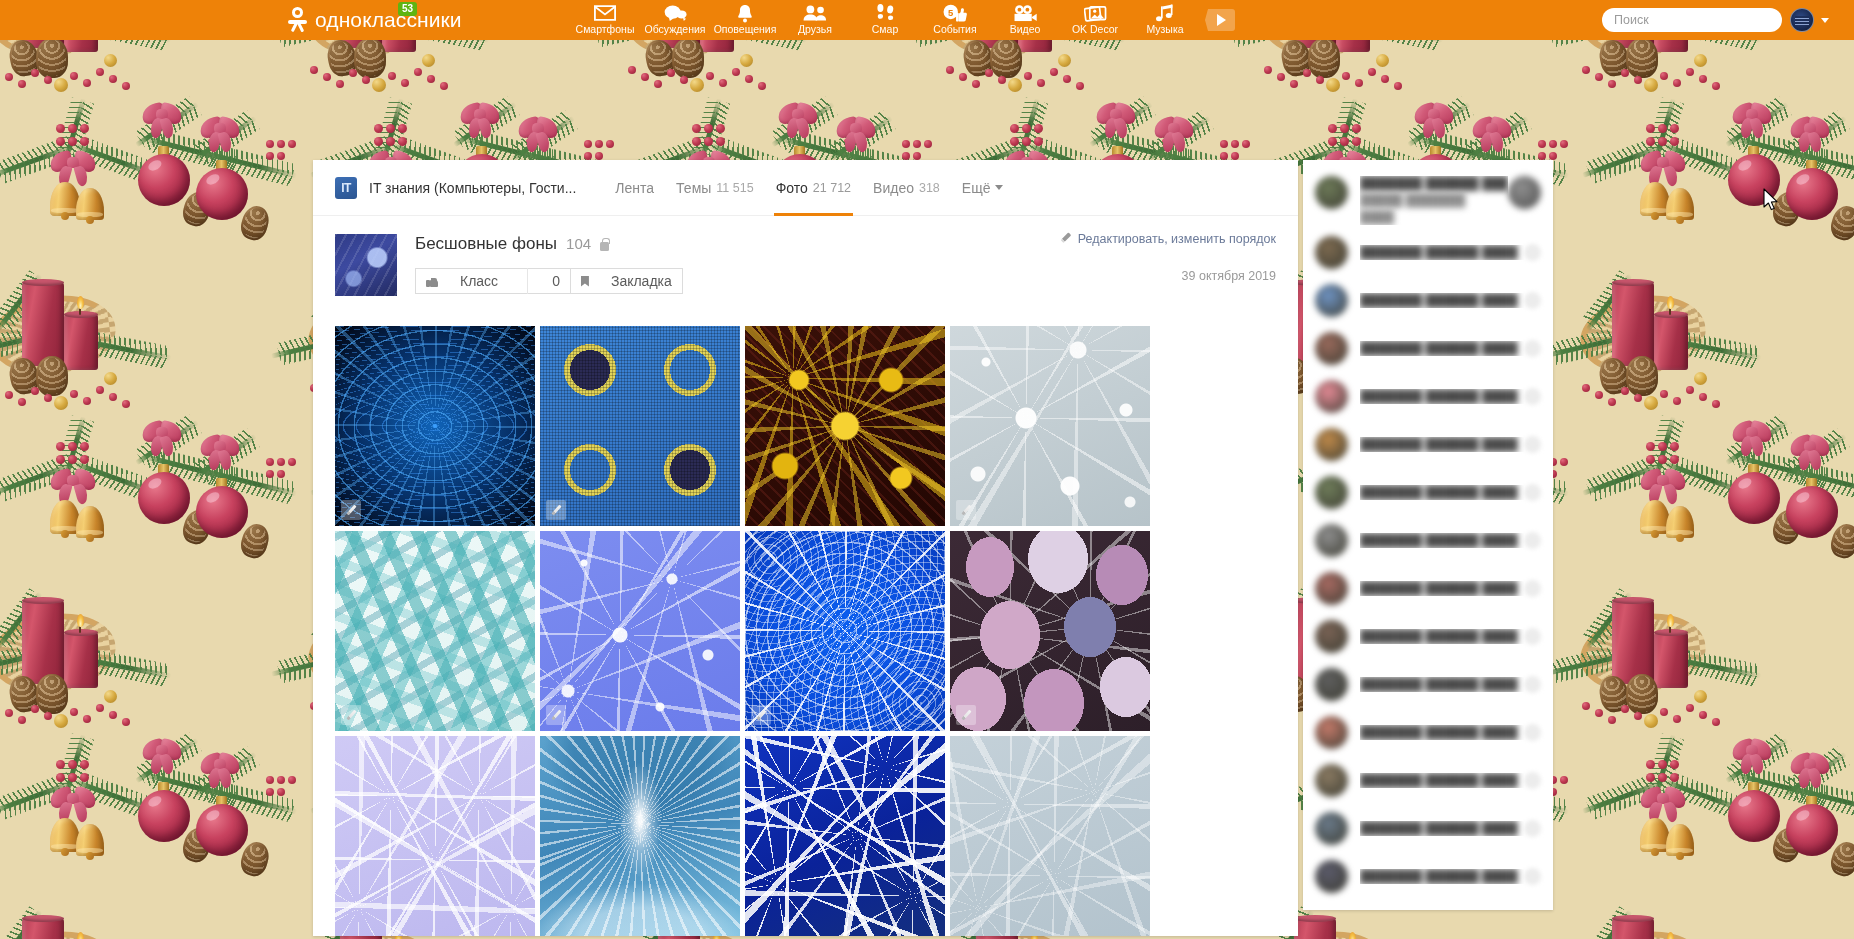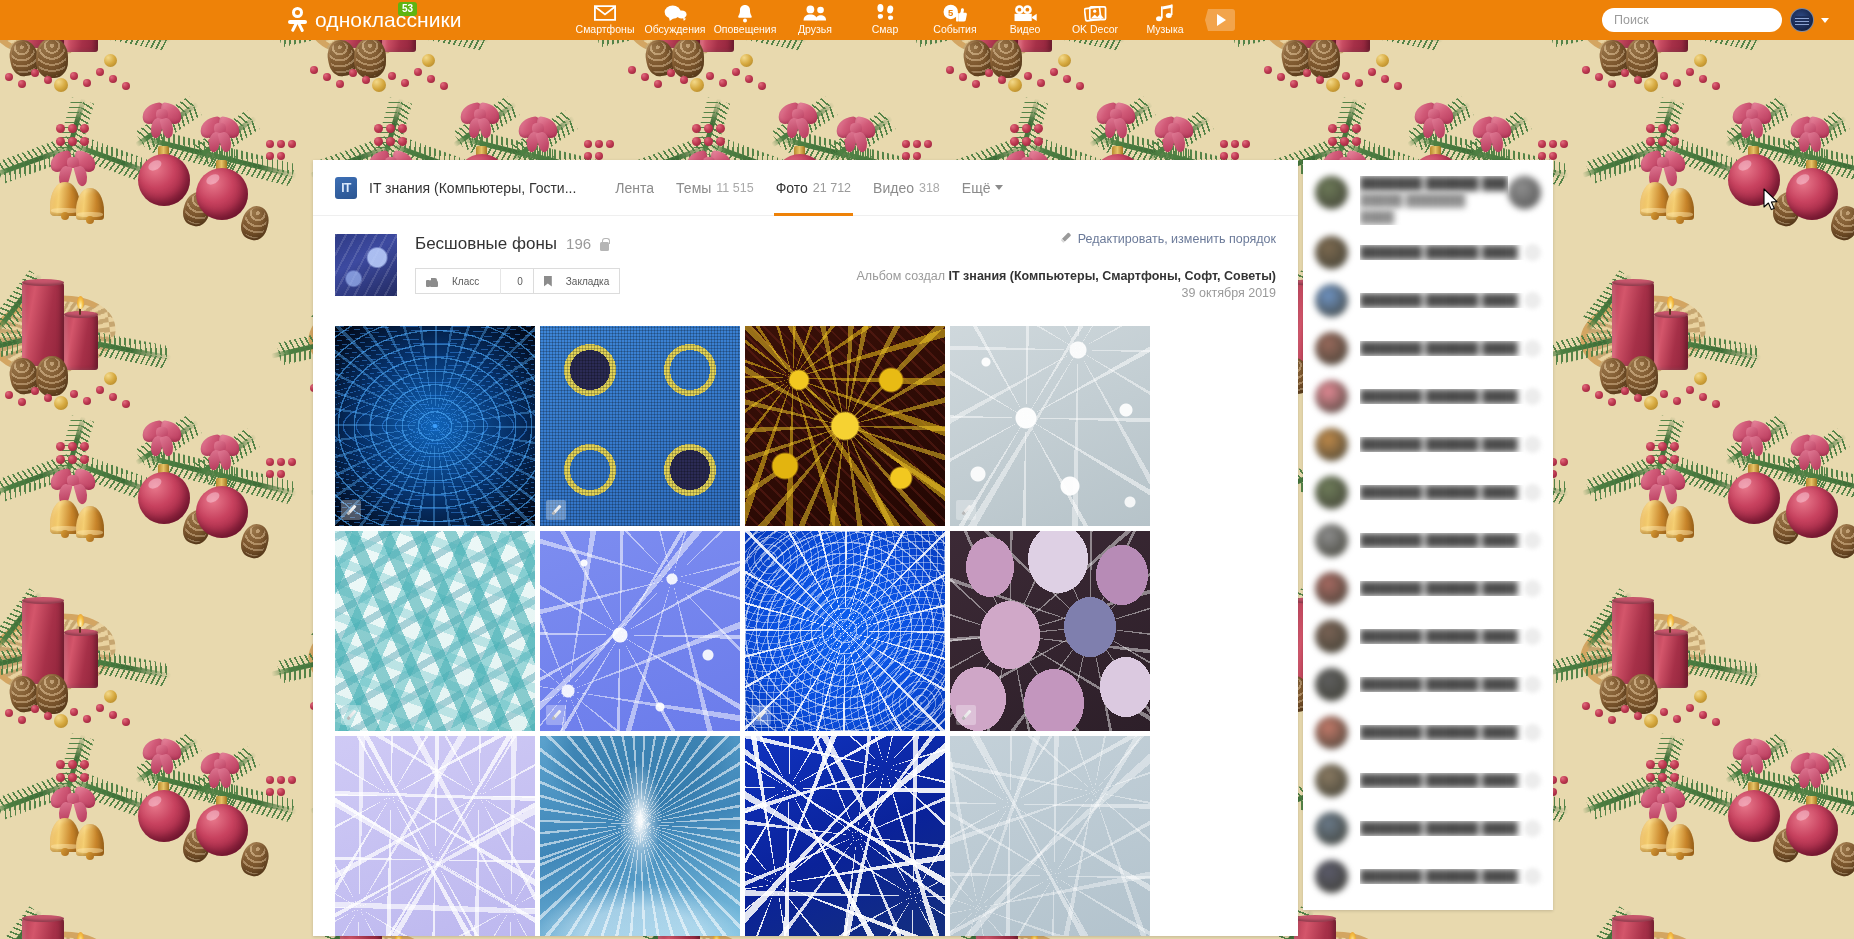--- a/index.html
+++ b/index.html
@@ -279,23 +279,23 @@
     background: #b5b5b5; border-radius: 1.5px; margin-top: 4px;
   }
   .lock-ico::before {
     content: ""; position: absolute; left: 1.5px; top: -4px;
     width: 6px; height: 5px; border: 1.6px solid #b5b5b5;
     border-bottom: none; border-radius: 3px 3px 0 0;
   }
   .album-actions { display: flex; margin-top: 14px; }
   .btn-group { display: flex; }
   .btn {
-    height: 26px; display: flex; align-items: center; gap: 14px;
+    height: 26px; display: flex; align-items: center; gap: 22px;
     border: 1px solid #dcdcdc; background: #fff; color: #5b5b5b;
-    font-size: 10px; padding: 10px 10px; cursor: pointer;
+    font-size: 14px; padding: 10px 10px; cursor: pointer;
   }
   .btn + .btn { margin-left: -1px; }
   .btn .divider {
     width: 1px; height: 26px; background: #e6e6e6; margin: 0 2px 0 7px;
   }
   .thumb-ico {
     width: 12px; height: 11px; position: relative; flex: none;
   }
   .thumb-ico::before {
     content: ""; position: absolute; left: 0; bottom: 0; width: 4px; height: 7px;
@@ -2218,21 +2218,21 @@
             <span class="caret"></span>
           </div>
         </div>
     </div>
 
     <div class="album-head">
       <div class="album-cover"></div>
       <div class="album-info">
         <div class="album-title-row">
           <span class="album-title">Бесшовные фоны</span>
-          <span class="album-count">196</span>
+          <span class="album-count">104</span>
           <span class="lock-ico"></span>
         </div>
         <div class="album-actions">
           <div class="btn-group">
             <div class="btn">
               <span class="thumb-ico"></span>
               <span>Класс</span>
               <span class="divider"></span>
               <span>0</span>
             </div>
@@ -2244,24 +2244,20 @@
         </div>
       </div>
 
       <div class="album-right">
         <div class="edit-link">
           <span class="pencil-ico"></span>
           <span>Редактировать, изменить порядок</span>
         </div>
       </div>
       <div class="album-credit">
-        <div>
-          <span>Альбом создал</span>
-          <b>IT знания (Компьютеры, Смартфоны, Софт, Советы)</b>
-        </div>
         <div class="album-date">39 октября 2019</div>
       </div>
     </div>
 
     <div class="grid" id="photoGrid">
         <div class="tile p1" title="blue-fractal-web-pattern">
           <div class="edit-badge">
             <i></i>
           </div>
         </div>

